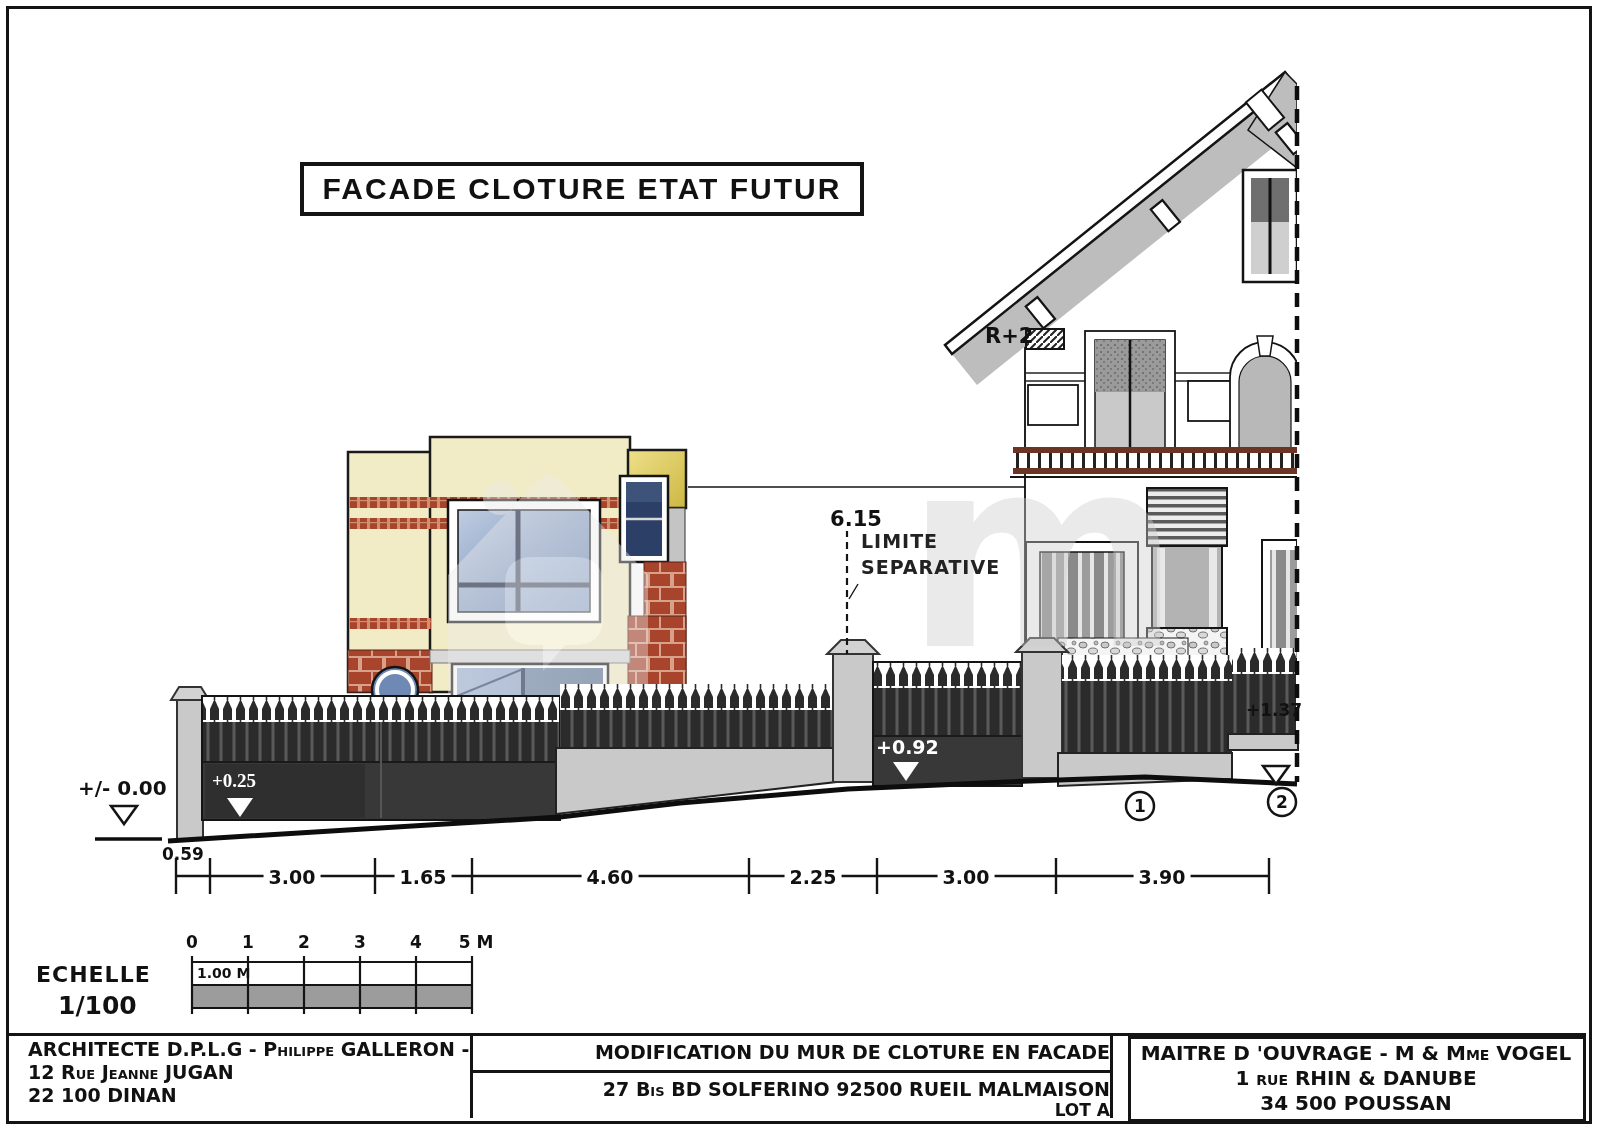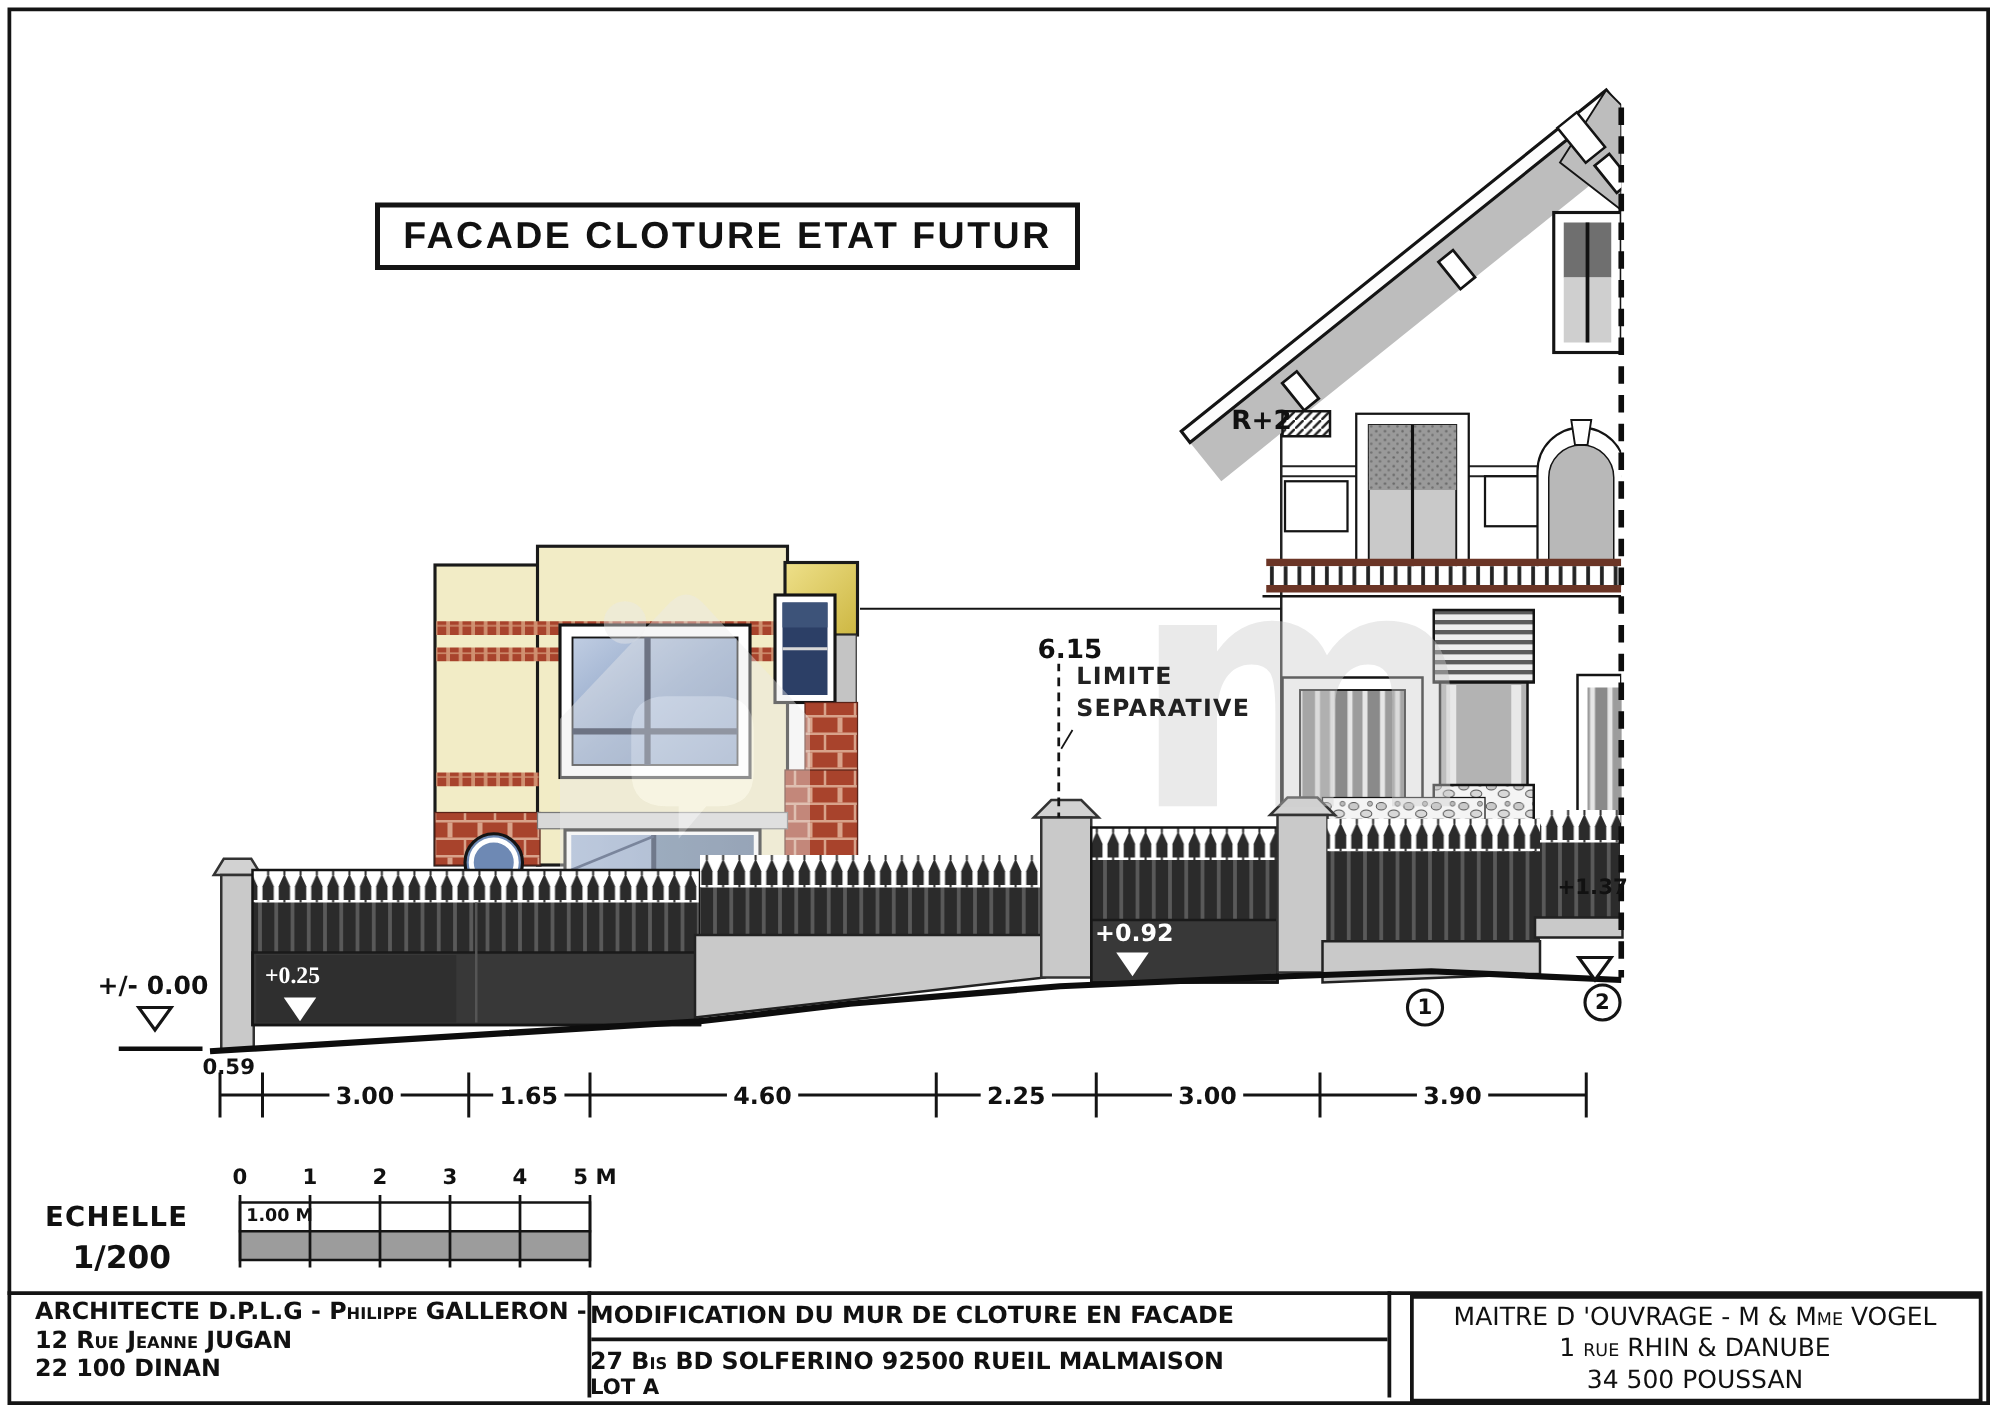--- a/index.html
+++ b/index.html
@@ -11,22 +11,22 @@
              display:flex;align-items:center;justify-content:center;
              font-size:30px;font-weight:bold;letter-spacing:2px;font-family:"Liberation Sans",sans-serif;}
   .lbl{position:absolute;font-weight:bold;white-space:nowrap;}
   .dimlab{background:#fff;padding:0 5px;font-size:19px;text-align:center;transform:translateX(-50%);}
   .scalenum{font-size:17px;transform:translateX(-50%);}
   .circnum{width:28px;text-align:center;font-size:17px;}
   .wh{color:#fff;}
   
   .tb-line{background:#141414;}
   #tb-left{left:28px;top:1038px;font-size:19px;font-variant:small-caps;line-height:23px;font-weight:bold;}
-  .tb-mid{left:472px;width:638px;text-align:left;font-weight:bold;}
-  .tb-right{left:1130px;width:452px;text-align:center;font-weight:normal;font-variant:small-caps;}
+  .tb-mid{left:472px;width:638px;text-align:right;font-weight:bold;}
+  .tb-right{left:1130px;width:452px;text-align:center;font-weight:bold;font-variant:small-caps;}
   #wm-m{left:905px;top:400px;font-size:265px;font-weight:bold;color:rgba(205,205,205,0.42);
         font-family:"DejaVu Sans",sans-serif;}
 </style>
 </head>
 <body>
 
 <div id="canvas">
 
   <svg class="abs" style="left:0;top:0;" width="1600" height="1130" viewBox="0 0 1600 1130">
     <defs>
@@ -334,21 +334,21 @@
   <div class="lbl" style="left:162px;top:844px;font-size:17px;">0.59</div>
 
   <div class="lbl dimlab" style="left:292px;top:866px;">3.00</div>
   <div class="lbl dimlab" style="left:423px;top:866px;">1.65</div>
   <div class="lbl dimlab" style="left:610px;top:866px;">4.60</div>
   <div class="lbl dimlab" style="left:813px;top:866px;">2.25</div>
   <div class="lbl dimlab" style="left:966px;top:866px;">3.00</div>
   <div class="lbl dimlab" style="left:1162px;top:866px;">3.90</div>
 
   <div class="lbl" style="left:36px;top:962px;font-size:22px;letter-spacing:1px;">ECHELLE</div>
-  <div class="lbl" style="left:58px;top:991px;font-size:25px;">1/200</div>
+  <div class="lbl" style="left:58px;top:991px;font-size:25px;">1/100</div>
   <div class="lbl scalenum" style="left:192px;top:932px;">0</div>
   <div class="lbl scalenum" style="left:248px;top:932px;">1</div>
   <div class="lbl scalenum" style="left:304px;top:932px;">2</div>
   <div class="lbl scalenum" style="left:360px;top:932px;">3</div>
   <div class="lbl scalenum" style="left:416px;top:932px;">4</div>
   <div class="lbl scalenum" style="left:476px;top:932px;">5 M</div>
   <div class="lbl" style="left:197px;top:965px;font-size:14px;">1.00 M</div>
 
   <div class="abs tb-line" style="left:6px;top:1033px;width:1580px;height:3px;"></div>
   <div class="abs tb-line" style="left:470px;top:1033px;width:3px;height:85px;"></div>

